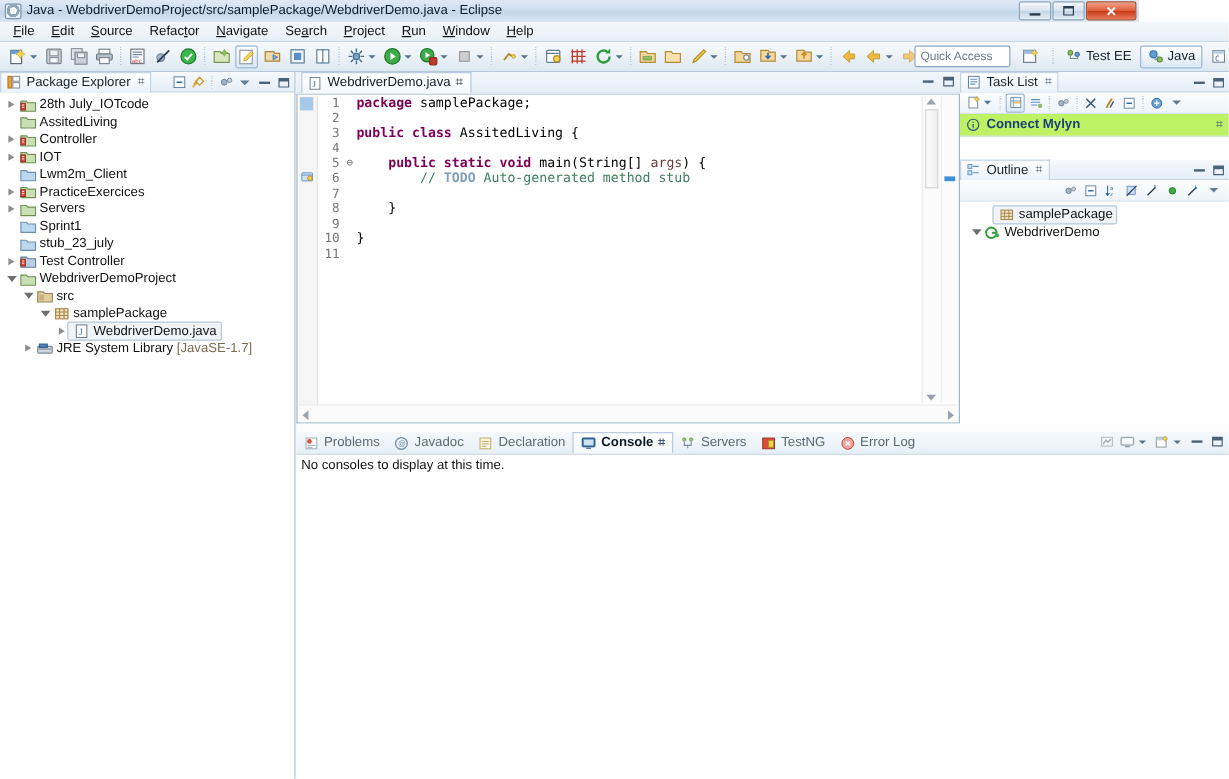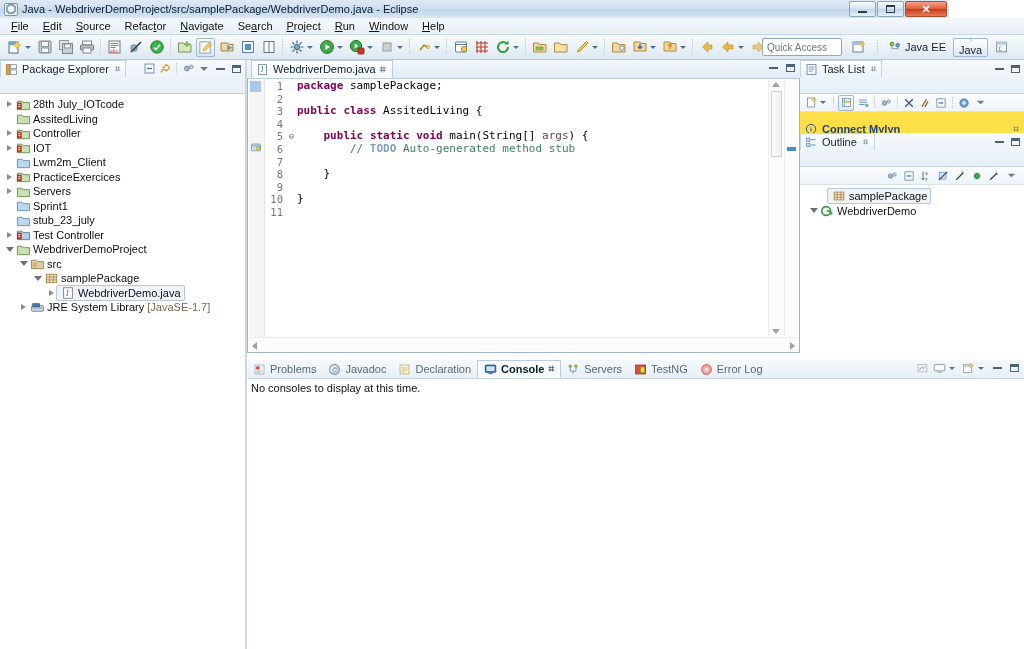--- a/index.html
+++ b/index.html
@@ -74,26 +74,26 @@
     position:absolute;left:762px;top:38px;width:80px;height:18px;
     border:1px solid #8aa9c6;border-radius:2px;background:#fff;
     font-size:10px;color:#6f7a85;padding:2px 4px;box-sizing:border-box;
     line-height:13px;
   }
   .persp-bar{position:absolute;left:848px;top:36px;height:22px;display:flex;align-items:center;gap:2px;}
   .persp{
     display:flex;align-items:center;gap:3px;height:19px;padding:0 5px;border-radius:2px;
     font-size:11px;color:#15202b;box-sizing:border-box;white-space:nowrap;
   }
-  .persp.active{border:1px solid #9cb8d4;background:linear-gradient(to bottom,#ffffff,#dbe8f6);flex-direction:column;}
+  .persp.active{border:1px solid #9cb8d4;background:linear-gradient(to bottom,#ffffff,#dbe8f6);}
 
   
   .panel{position:absolute;box-sizing:border-box;background:#fff;}
   .panel-head{
-    height:34px;display:flex;
+    height:17px;display:flex;align-items:center;
     background:linear-gradient(to bottom,#f6f9fc,#e6eef7);
     box-sizing:border-box;position:relative;
   }
   .vtab{
     display:flex;align-items:center;gap:4px;height:17px;padding:0 5px 0 4px;
     background:linear-gradient(to bottom,#ffffff,#eaf2fa);
     border:1px solid #c4d4e3;border-bottom:none;box-sizing:border-box;
     font-size:11px;color:#12212e;white-space:nowrap;
   }
   .vtab .x{font-size:10px;color:#41596f;margin-left:2px;}
@@ -178,22 +178,22 @@
 
   
   #task-list{left:800px;top:60px;width:224px;height:70px;}
   #task-list .panel-head{border-bottom:1px solid #c4d4e3;}
   .task-toolbar{
     height:18px;display:flex;align-items:center;gap:2px;padding-left:4px;
     background:linear-gradient(to bottom,#fbfdfe,#eef4fa);
     border-bottom:1px solid #d7e2ec;box-sizing:border-box;
   }
   .connect-row{
-    height:34px;display:flex;align-items:center;gap:5px;padding-left:5px;
-    background:#fde047;box-sizing:border-box;position:relative;
+    height:19px;display:flex;align-items:center;gap:5px;padding-left:5px;
+    background:#bef264;box-sizing:border-box;position:relative;
     border-bottom:1px solid #d7e2ec;
   }
   .connect-row .lbl{color:#1b3f77;font-weight:bold;font-size:11px;}
   .connect-row .x{position:absolute;right:5px;color:#2a4f82;font-size:10px;}
 
   #outline{left:800px;top:133px;width:224px;height:220px;}
   #outline .panel-head{border-bottom:1px solid #c4d4e3;}
   .out-toolbar{
     height:18px;display:flex;align-items:center;justify-content:flex-end;gap:3px;padding-right:6px;
     background:linear-gradient(to bottom,#fbfdfe,#eef4fa);border-bottom:1px solid #d7e2ec;box-sizing:border-box;
@@ -469,21 +469,21 @@
           <path d="M11 2l1 2 2 1-2 1-1 2-1-2-2-1 2-1z" fill="#f5d250" stroke="#c9a227" stroke-width=".4"></path>
         </svg>
     </div>
     <div class="tsep" style="height:14px"></div>
     <div class="persp">
       <svg width="14" height="14" viewBox="0 0 16 16">
           <circle cx="4.5" cy="4.5" r="2.2" fill="#8fbf5f" stroke="#5d8a36"></circle>
           <circle cx="11" cy="6" r="2" fill="#6aa0d4" stroke="#3d6e9e"></circle>
           <path d="M4.5 7v3h7V8" stroke="#7c8b99" fill="none"></path>
         </svg>
-      <span>Java EE</span>
+      <span>Test EE</span>
     </div>
     <div class="persp active">
       <svg width="14" height="14" viewBox="0 0 16 16">
           <circle cx="6" cy="6" r="3.4" fill="#63a0d8" stroke="#2f6ea8"></circle>
           <path d="M7 10.5h6M10 8v5" stroke="#5f7d99" stroke-width="1.2"></path>
           <circle cx="12" cy="11" r="2.4" fill="#8fbf5f" stroke="#5d8a36"></circle>
         </svg>
       <span>Java</span>
     </div>
     <div class="persp">

